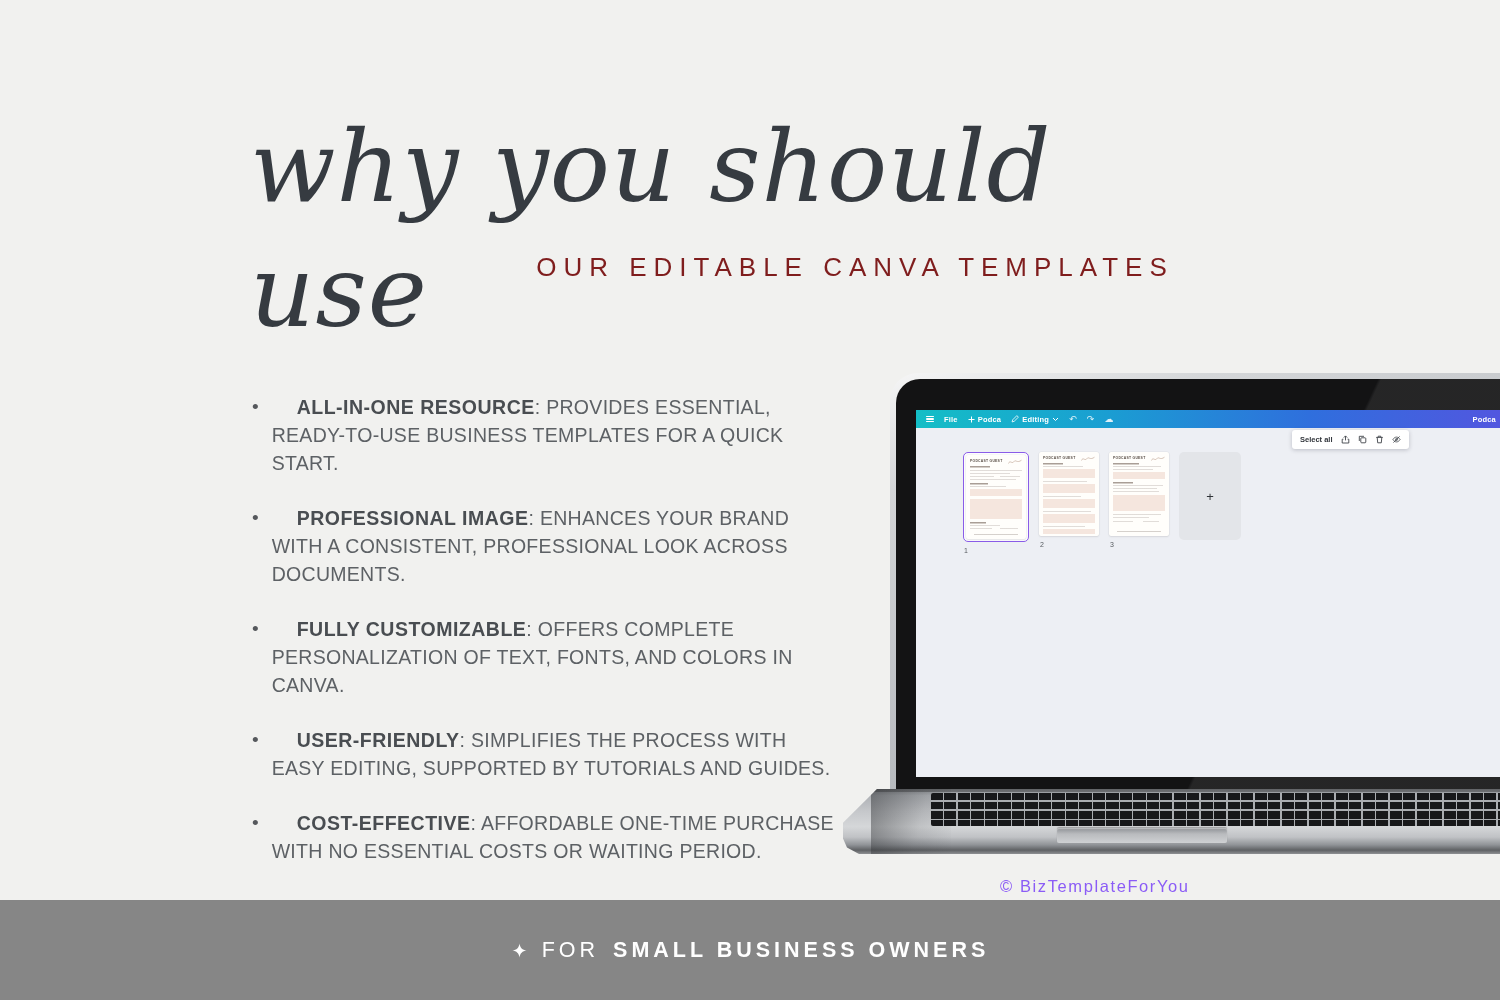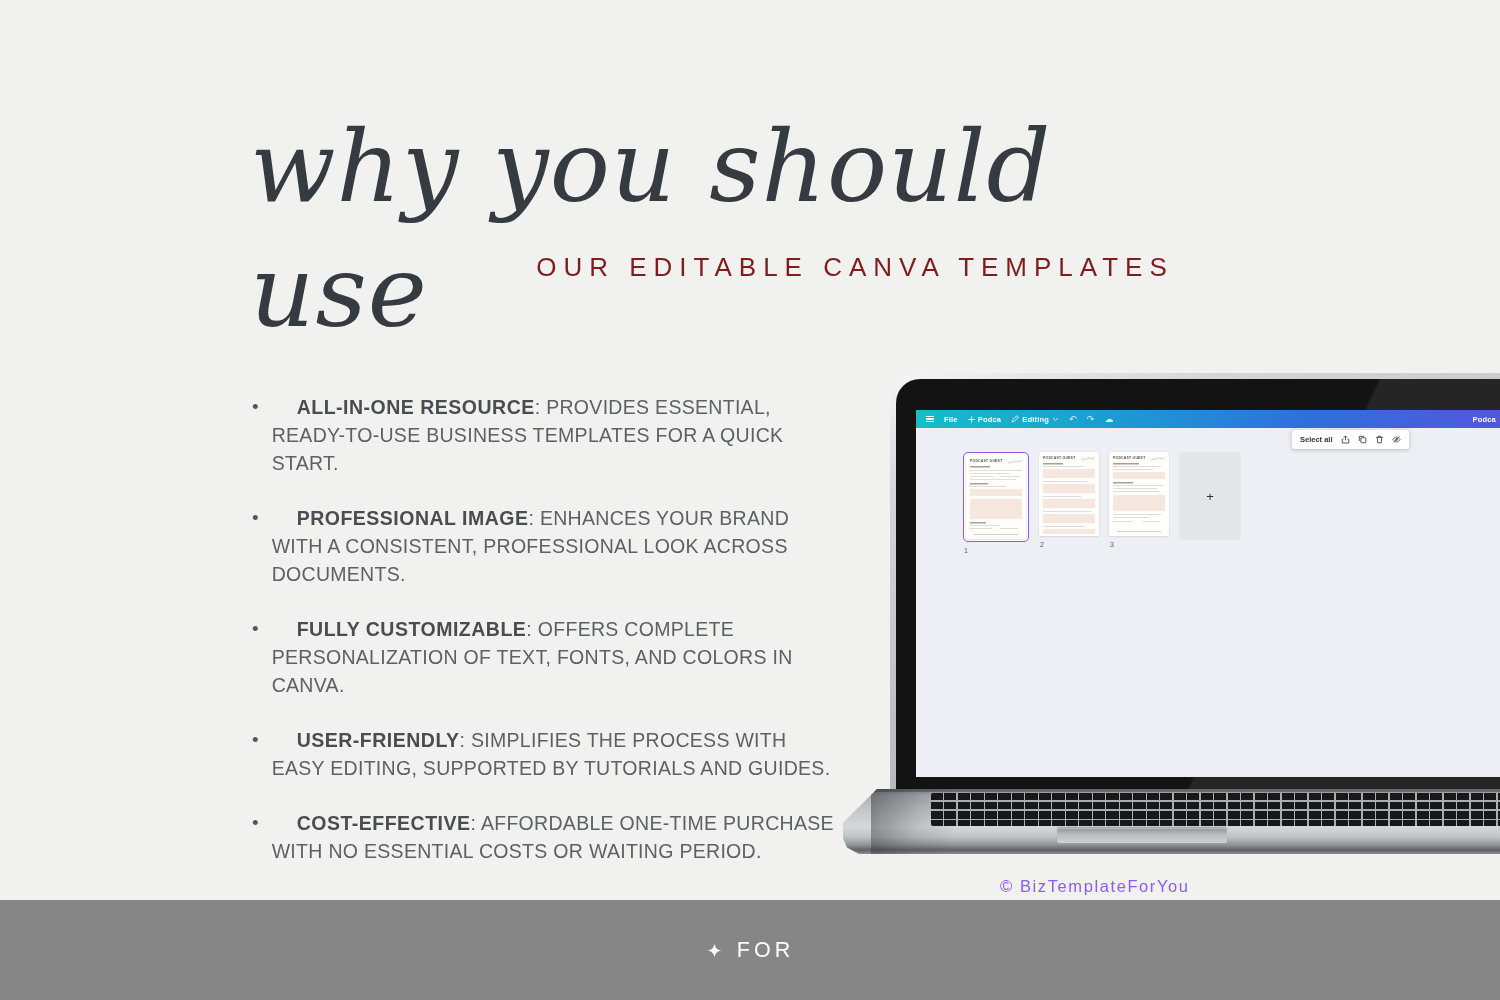--- a/index.html
+++ b/index.html
@@ -333,13 +333,14 @@
   <div class="trackpad"></div>
 </div>
 
 <div class="watermark">© BizTemplateForYou</div>
 
 <div class="footer">
   <svg width="17" height="17" viewBox="0 0 24 24">
       <path d="M12 2 C12.8 8 16 11.2 22 12 C16 12.8 12.8 16 12 22 C11.2 16 8 12.8 2 12 C8 11.2 11.2 8 12 2 Z" fill="#ffffff"></path>
     </svg>
   <span>FOR</span>
+  <span class="bold">SMALL BUSINESS OWNERS</span>
 </div>
 
 </body></html>

